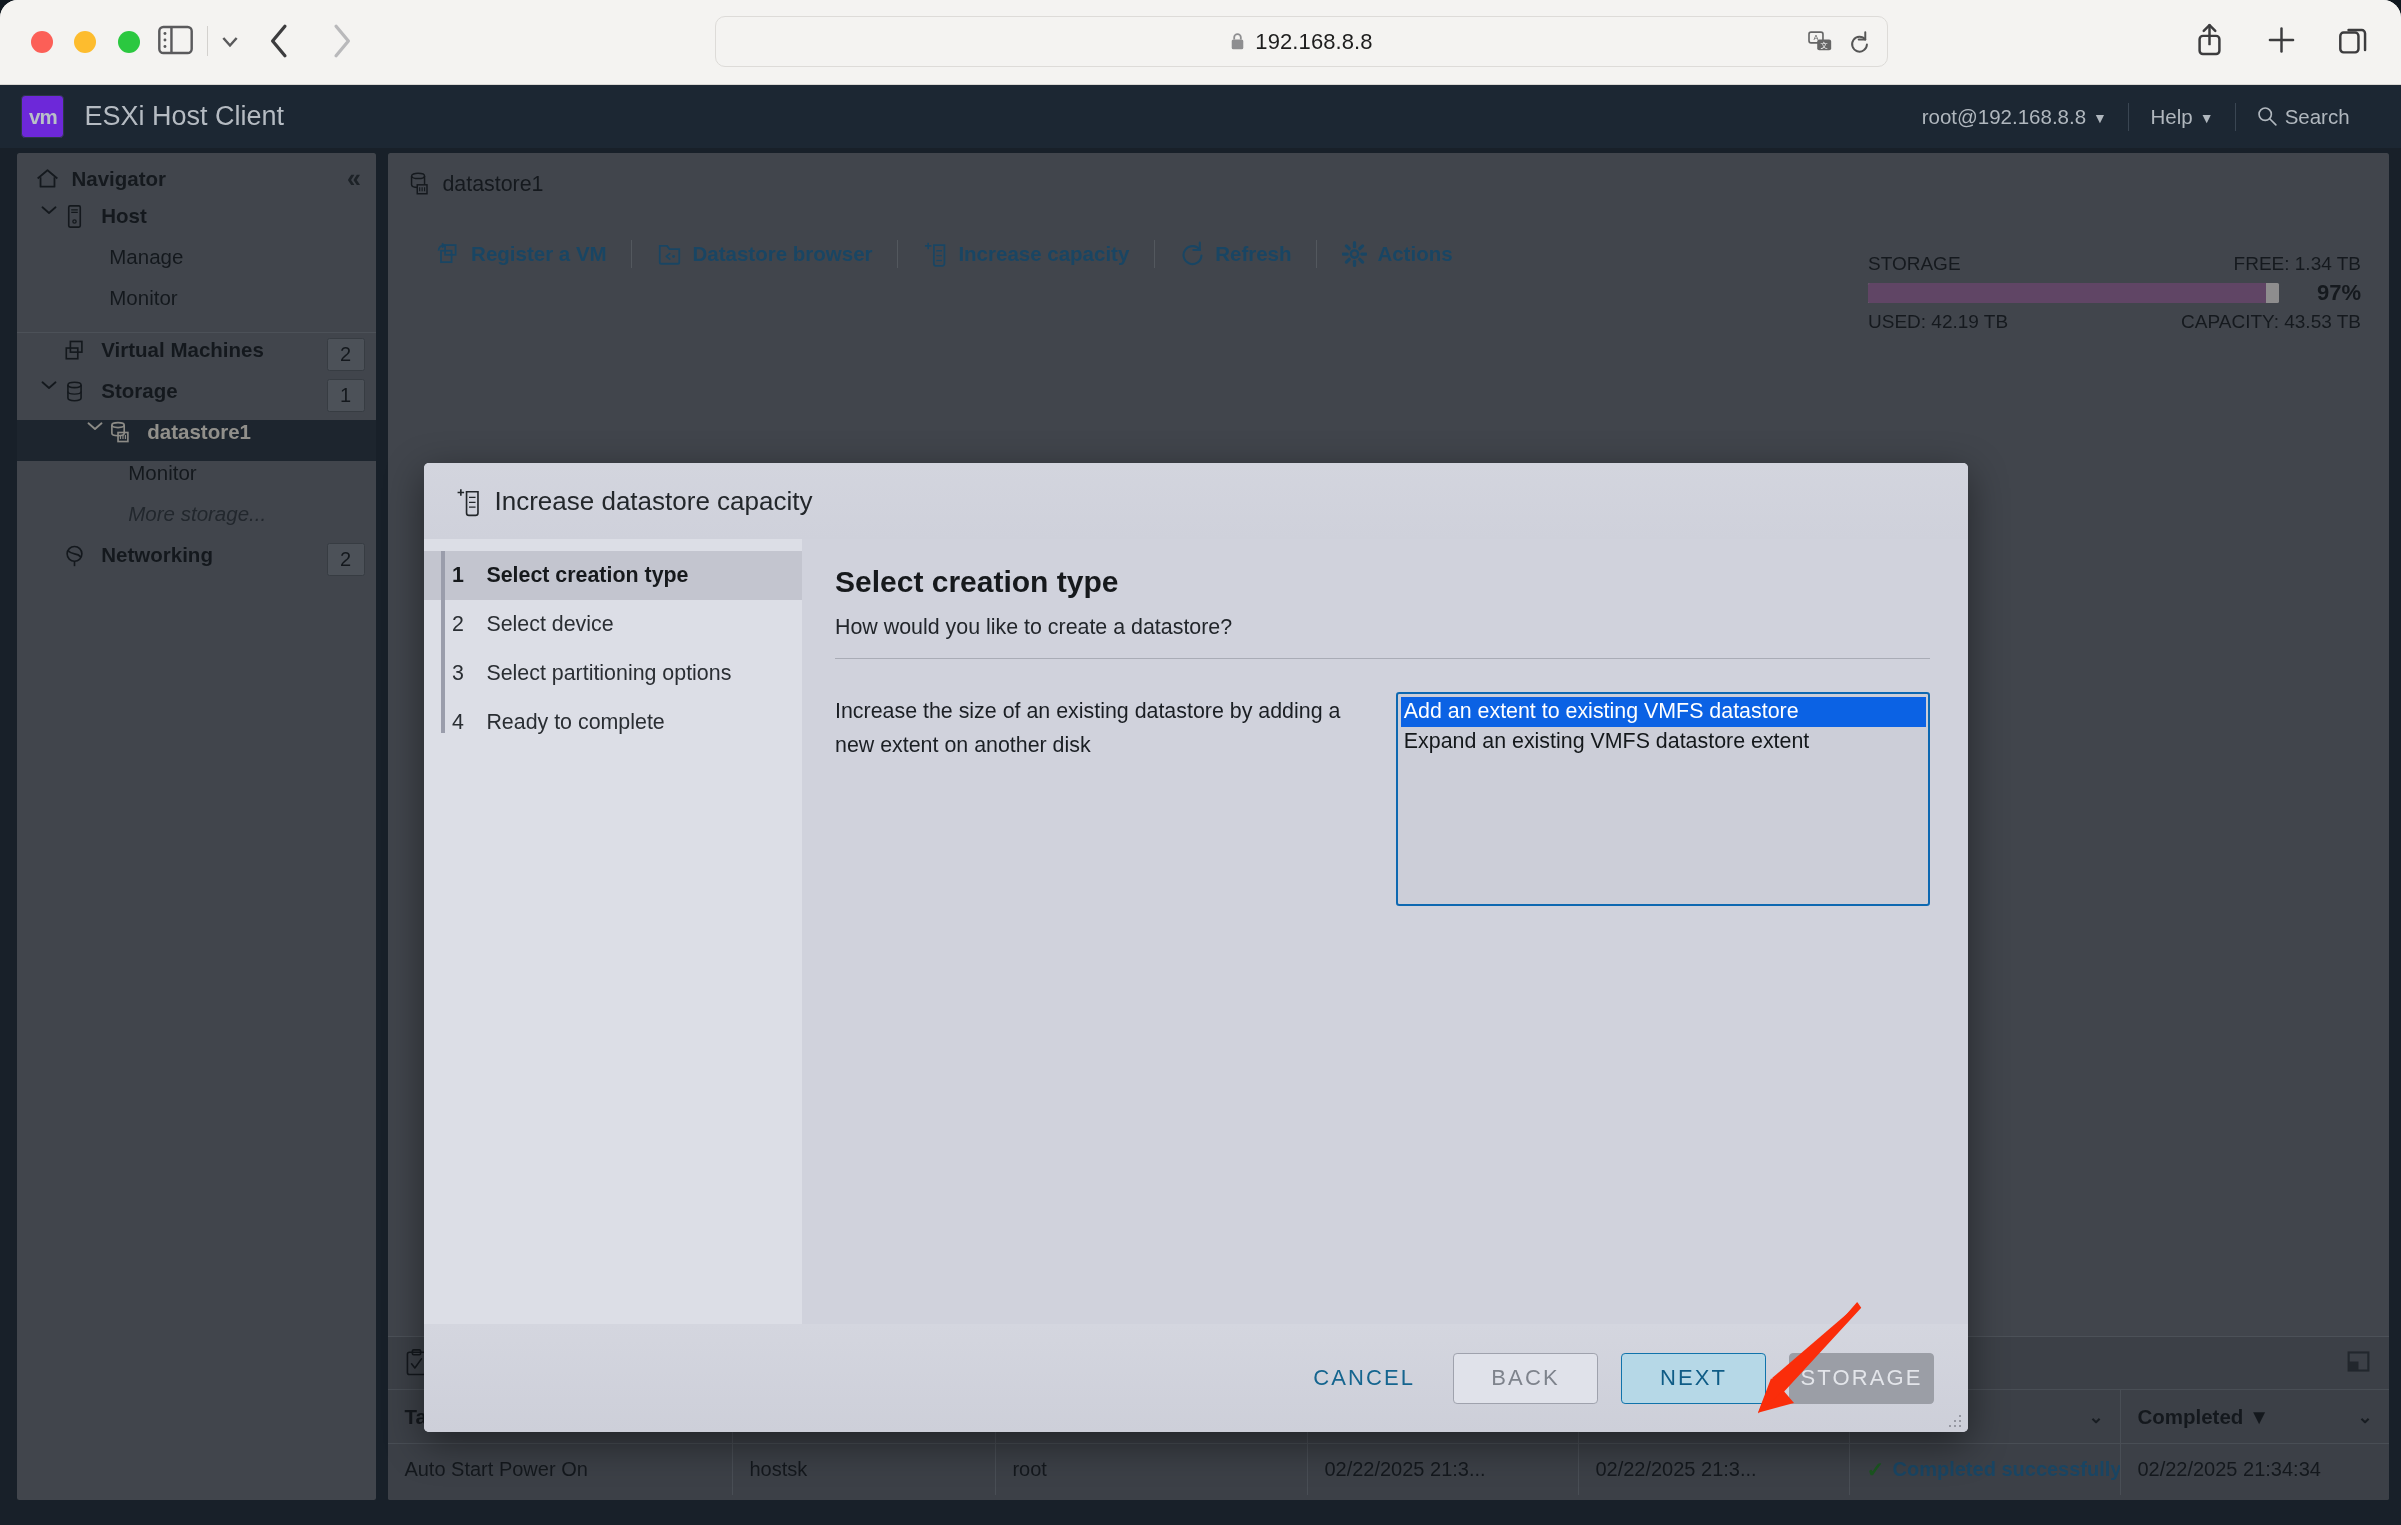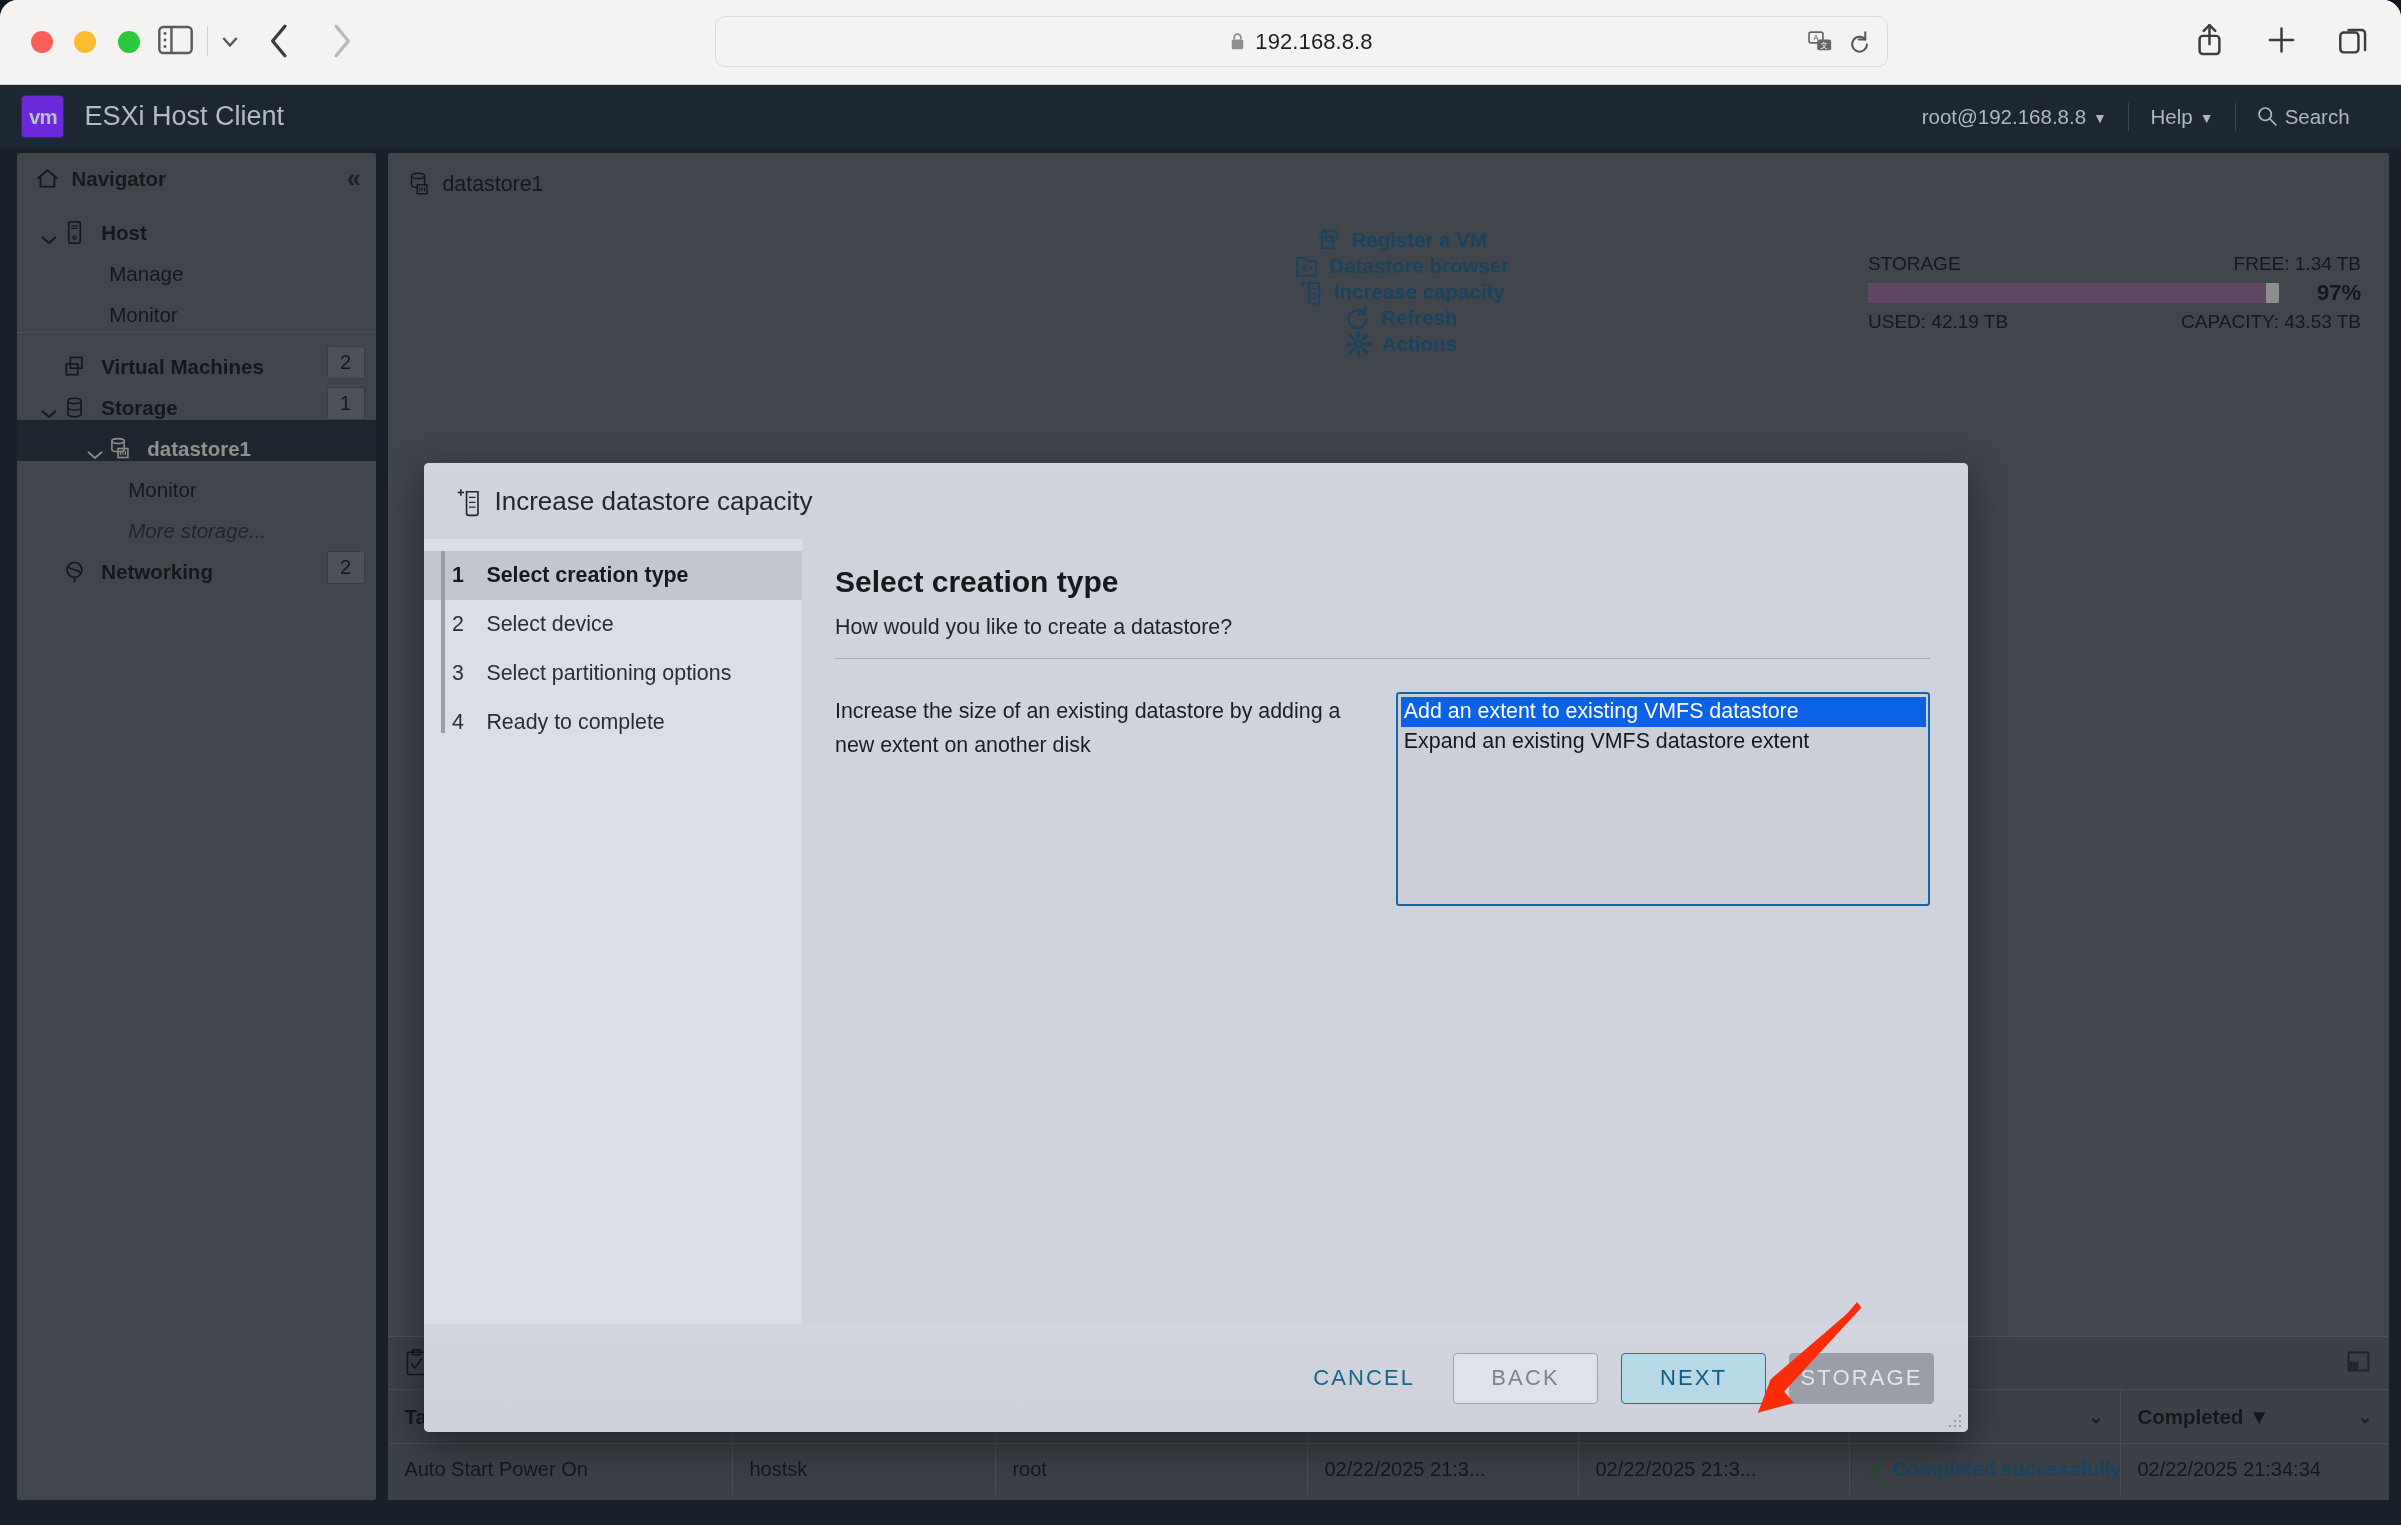--- a/index.html
+++ b/index.html
@@ -144,21 +144,21 @@
     height: 51px;
     display: flex; align-items: center;
     padding: 0 15px 0 18px;
     font-size: 20.5px; font-weight: 700; color: #15191c;
   }
   .home-icon { width: 25px; height: 23px; margin-right: 11.5px; }
   #nav-collapse { margin-left: auto; font-size: 25px; color: #22272b; line-height: 1; }
 
   .nav-row {
     height: 41px;
-    display: flex; align-items: flex-end;
+    display: flex; align-items: flex-start;
     font-size: 20.5px;
     color: #14181b;
     padding-right: 11.5px;
   }
   .nav-row.indent-0 { padding-left: 20px; }
   .nav-row.indent-1 { padding-left: 66px; }
   .nav-row.indent-2 { padding-left: 85px; }
   .nav-row.bold { font-weight: 700; }
   .nav-row.italic { font-style: italic; color: #2a2f34; }
   .nav-row.selected { background: #222c36; color: #d6d1c4; }
@@ -198,21 +198,20 @@
   }
   .crumb-ico { width: 23px; height: 26px; margin-right: 10px; }
 
   #action-toolbar {
     position: relative;
     margin-top: 30px;
     height: 54px;
     display: flex; align-items: center;
     padding-left: 26px;
     gap: 0;
-    flex-direction: column;
   }
   .act {
     display: flex; align-items: center; gap: 10.7px;
     padding: 0 21.4px;
     color: #1c5f8b; font-size: 20.5px; font-weight: 700;
     white-space: nowrap;
   }
   .act svg { width: 25px; height: 26px; }
   .act-sep { width: 0.8px; height: 28px; background: #7a7e84; margin: 0 3.3px; }
 

